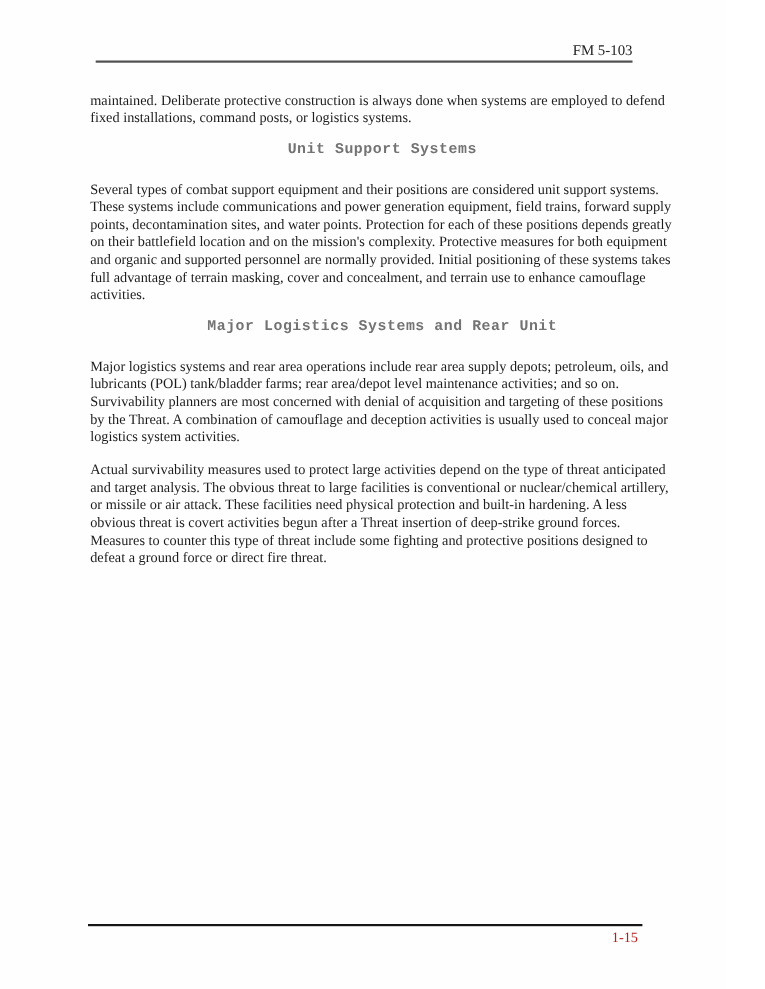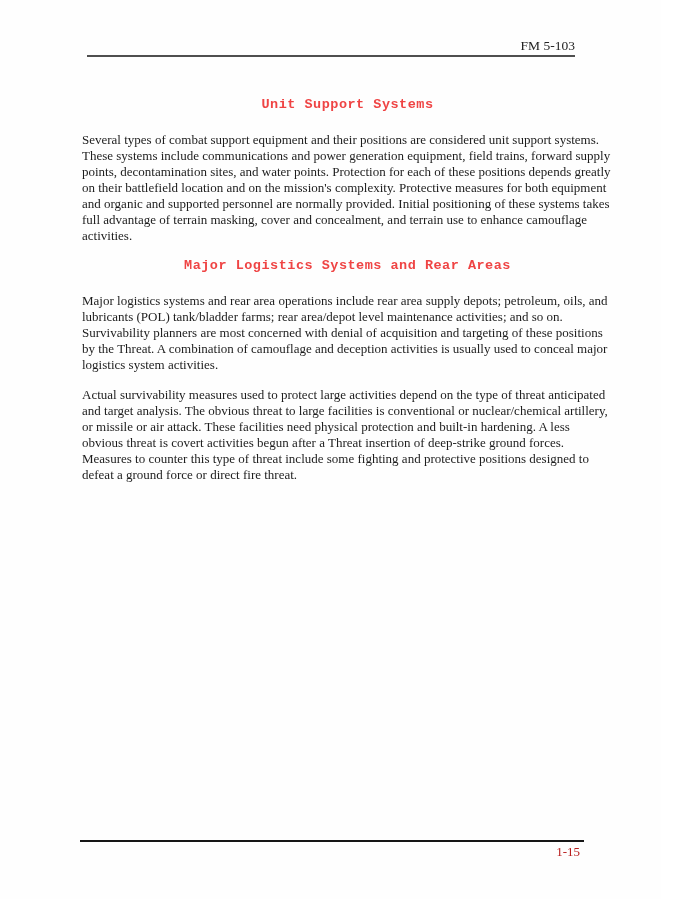--- a/index.html
+++ b/index.html
@@ -40,21 +40,21 @@
     margin: 0 0 14px 0;
     text-align: left;
   }
   .section-heading {
     font-family: "Liberation Mono", monospace;
     font-weight: bold;
     font-size: 13.5px;
     line-height: 16px;
     letter-spacing: 0.5px;
     text-align: center;
-    color: #ef4444;
+    color: #737373;
     margin: 14px 0 19px 0;
   }
   .page-footer {
     position: absolute;
     top: 840px;
     left: 80px;
     right: 77px;
     border-top: 2.5px solid #161616;
     text-align: right;
     font-size: 13px;
@@ -68,26 +68,27 @@
 <body>
 
 <div class="page">
 
   <header class="page-header">
     <span>FM 5-103</span>
   </header>
 
   <main class="page-content">
 
+    <p>maintained. Deliberate protective construction is always done when systems are employed to defend fixed installations, command posts, or logistics systems.</p>
 
     <h2 class="section-heading">Unit Support Systems</h2>
 
     <p>Several types of combat support equipment and their positions are considered unit support systems. These systems include communications and power generation equipment, field trains, forward supply points, decontamination sites, and water points. Protection for each of these positions depends greatly on their battlefield location and on the mission's complexity. Protective measures for both equipment and organic and supported personnel are normally provided. Initial positioning of these systems takes full advantage of terrain masking, cover and concealment, and terrain use to enhance camouflage activities.</p>
 
-    <h2 class="section-heading">Major Logistics Systems and Rear Areas</h2>
+    <h2 class="section-heading">Major Logistics Systems and Rear Unit</h2>
 
     <p>Major logistics systems and rear area operations include rear area supply depots; petroleum, oils, and lubricants (POL) tank/bladder farms; rear area/depot level maintenance activities; and so on. Survivability planners are most concerned with denial of acquisition and targeting of these positions by the Threat. A combination of camouflage and deception activities is usually used to conceal major logistics system activities.</p>
 
     <p>Actual survivability measures used to protect large activities depend on the type of threat anticipated and target analysis. The obvious threat to large facilities is conventional or nuclear/chemical artillery, or missile or air attack. These facilities need physical protection and built-in hardening. A less obvious threat is covert activities begun after a Threat insertion of deep-strike ground forces. Measures to counter this type of threat include some fighting and protective positions designed to defeat a ground force or direct fire threat.</p>
 
   </main>
 
   <footer class="page-footer">
     <span>1-15</span>
   </footer>

